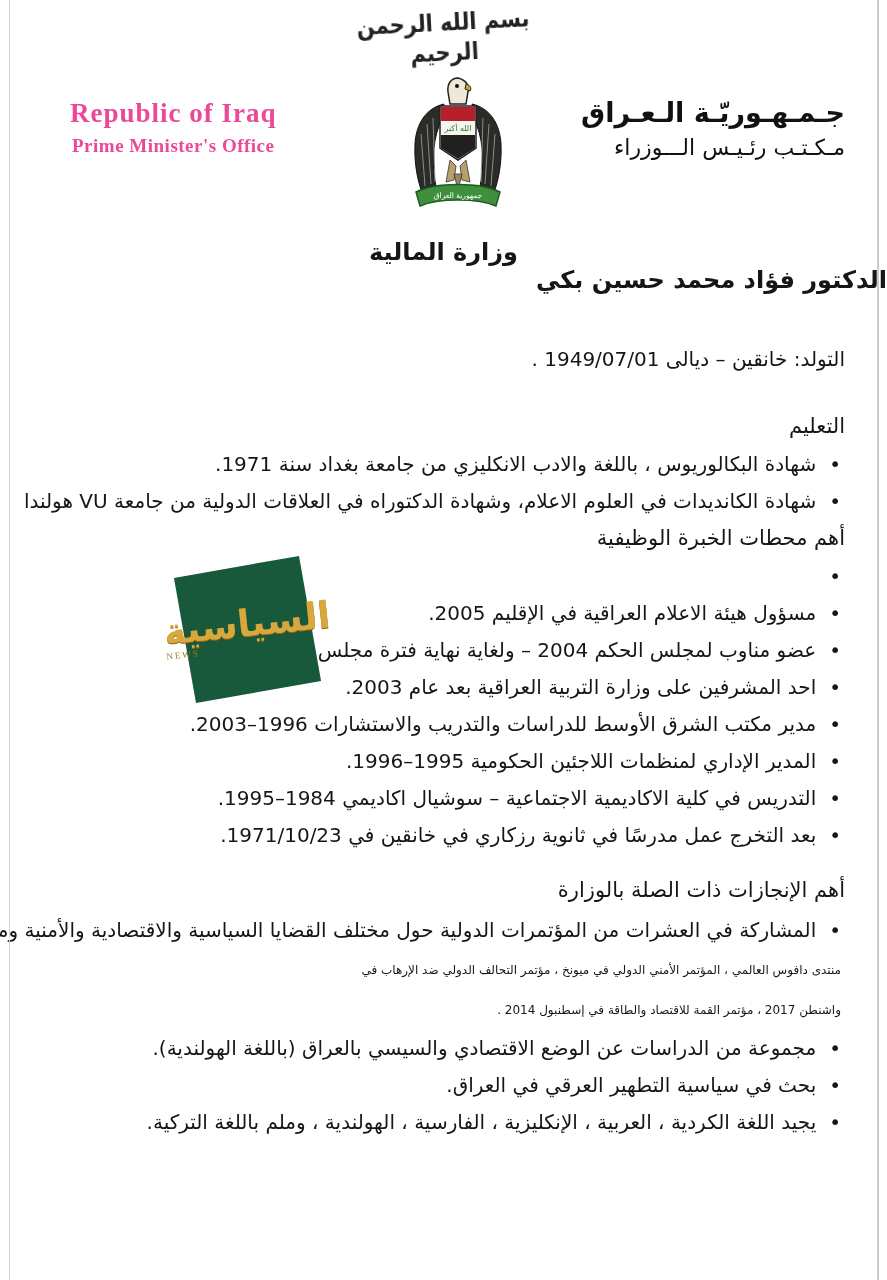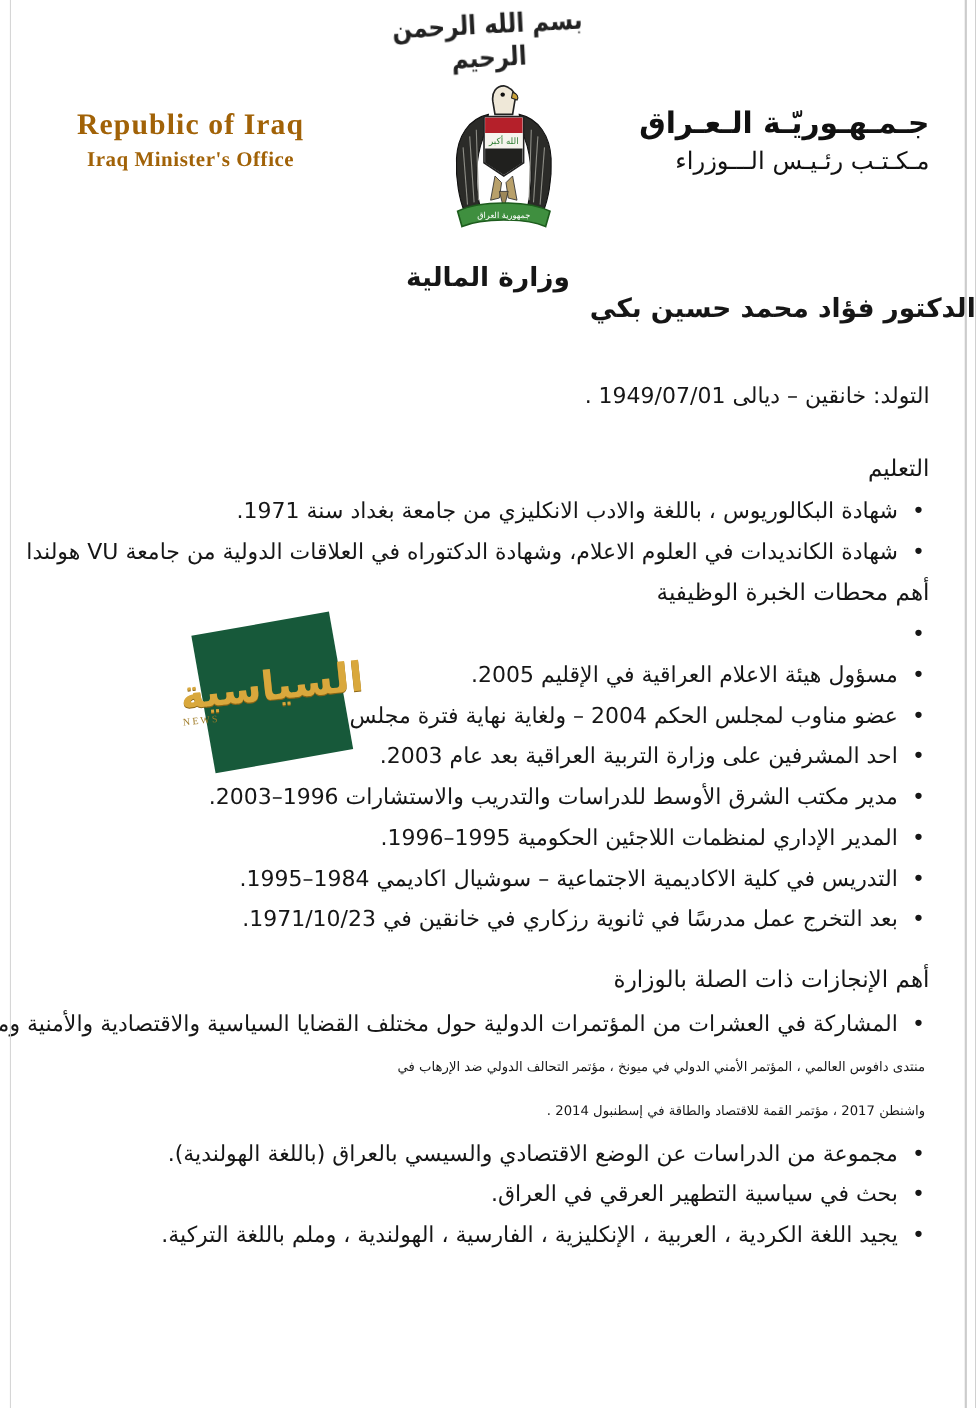--- a/index.html
+++ b/index.html
@@ -26,21 +26,21 @@
     letter-spacing: -2px;
     transform: rotate(-3deg) scaleY(1.15);
     filter: blur(0.4px);
     color: #222;
   }
   .header-row { position: relative; height: 150px; margin-top: 4px; }
   .header-english {
     position: absolute; left: 70px; top: 24px;
     text-align: center;
     font-family: "Liberation Serif", serif;
-    color: #a16207;
+    color: #ec4899;
   }
   .header-english .l1 { font-size: 27px; font-weight: bold; letter-spacing: 1px; }
   .header-english .l2 { font-size: 19px; font-weight: bold; margin-top: 6px; letter-spacing: 0.5px; }
   .header-arabic {
     position: absolute; right: 42px; top: 21px;
     direction: rtl; text-align: right;
     color: #111;
   }
   .header-arabic .l1 { font-size: 27px; font-weight: bold; line-height: 36px; }
   .header-arabic .l2 { font-size: 22px; font-weight: normal; line-height: 34px; }
@@ -112,21 +112,21 @@
 
 <div class="page">
   <div class="scan-edge-left"></div>
   <div class="scan-edge-right"></div>
 
   <div class="bismillah">بسم الله الرحمن الرحيم</div>
 
   <div class="header-row">
     <div class="header-english">
       <div class="l1">Republic of Iraq</div>
-      <div class="l2">Iraq Minister's Office</div>
+      <div class="l2">Prime Minister's Office</div>
     </div>
 
     <div class="emblem-wrap">
       <svg width="104" height="140" viewBox="0 0 104 140" xmlns="http://www.w3.org/2000/svg">
 
         <path d="M38 30 C 20 34, 10 50, 9 70 C 8 90, 12 108, 16 118 L 30 112 C 26 95, 26 70, 33 52 Z" fill="#2b2b28" stroke="#111" stroke-width="1"></path>
         <path d="M66 30 C 84 34, 94 50, 95 70 C 96 90, 92 108, 88 118 L 74 112 C 78 95, 78 70, 71 52 Z" fill="#2b2b28" stroke="#111" stroke-width="1"></path>
 
         <g stroke="#8d8d86" stroke-width="1">
           <line x1="15" y1="60" x2="19" y2="112"></line>

